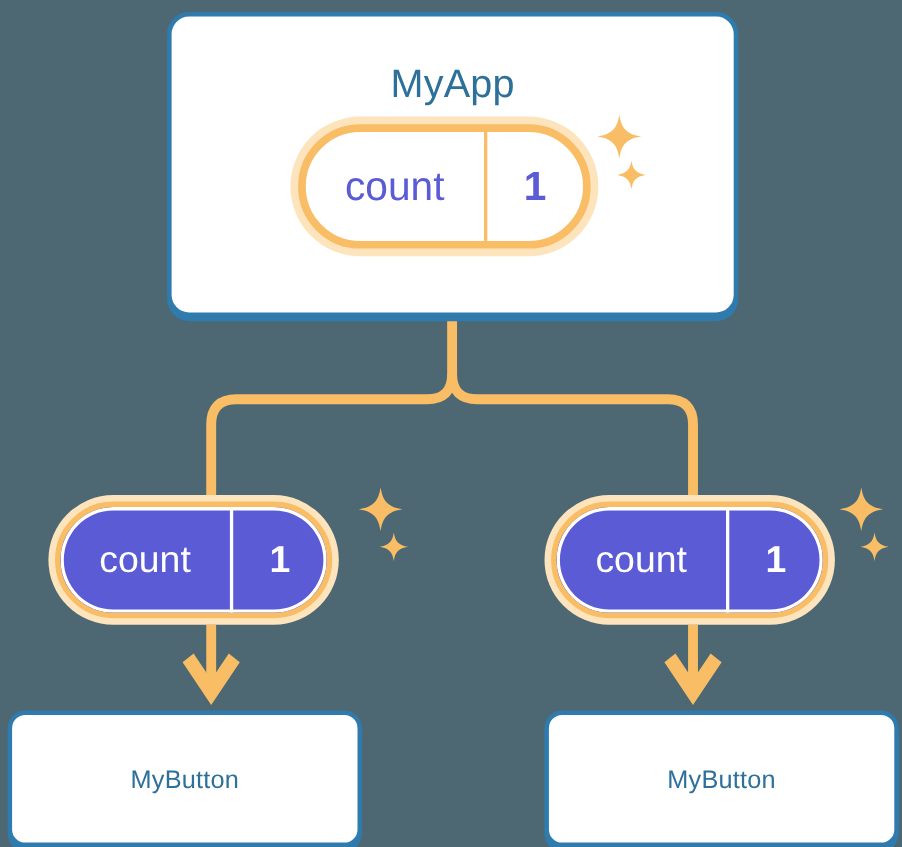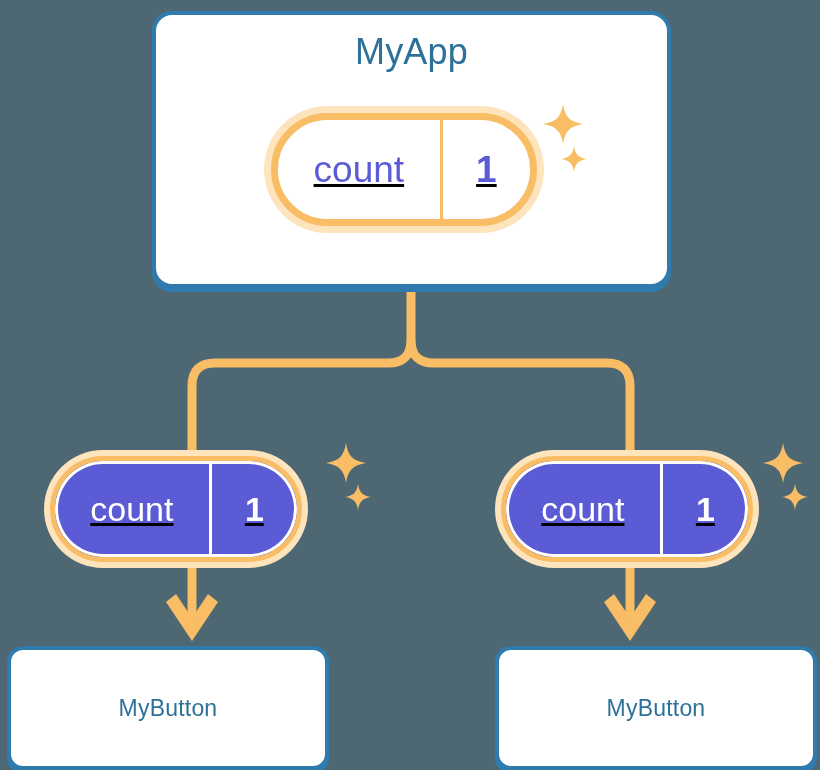--- a/index.html
+++ b/index.html
@@ -48,40 +48,39 @@
     line-height: 1;
     white-space: nowrap;
   }
 
   #root-card {
     left: 152px;
     top: 11px;
     width: 519px;
     height: 277px;
     border-radius: 20px;
-    padding-top: 19px;
+    padding-top: 43px;
   }
 
   .leaf-card {
     width: 322px;
     height: 124px;
     border-radius: 16px;
     justify-content: center;
   }
   #leaf-card-left  { left: 7px;   top: 646px; }
   #leaf-card-right { left: 495px; top: 646px; }
   .leaf-card .card-title { font-size: 23px; }
 
   
   .pill-wrap {
     position: absolute;
     display: flex;
     align-items: center;
     justify-content: flex-start;
-    text-decoration: underline;
   }
   .pill-halo {
     position: relative;
     background: #fde4bc;
     border-radius: 999px;
     padding: 7px;
     box-sizing: border-box;
     display: flex;
   }
   .pill {

